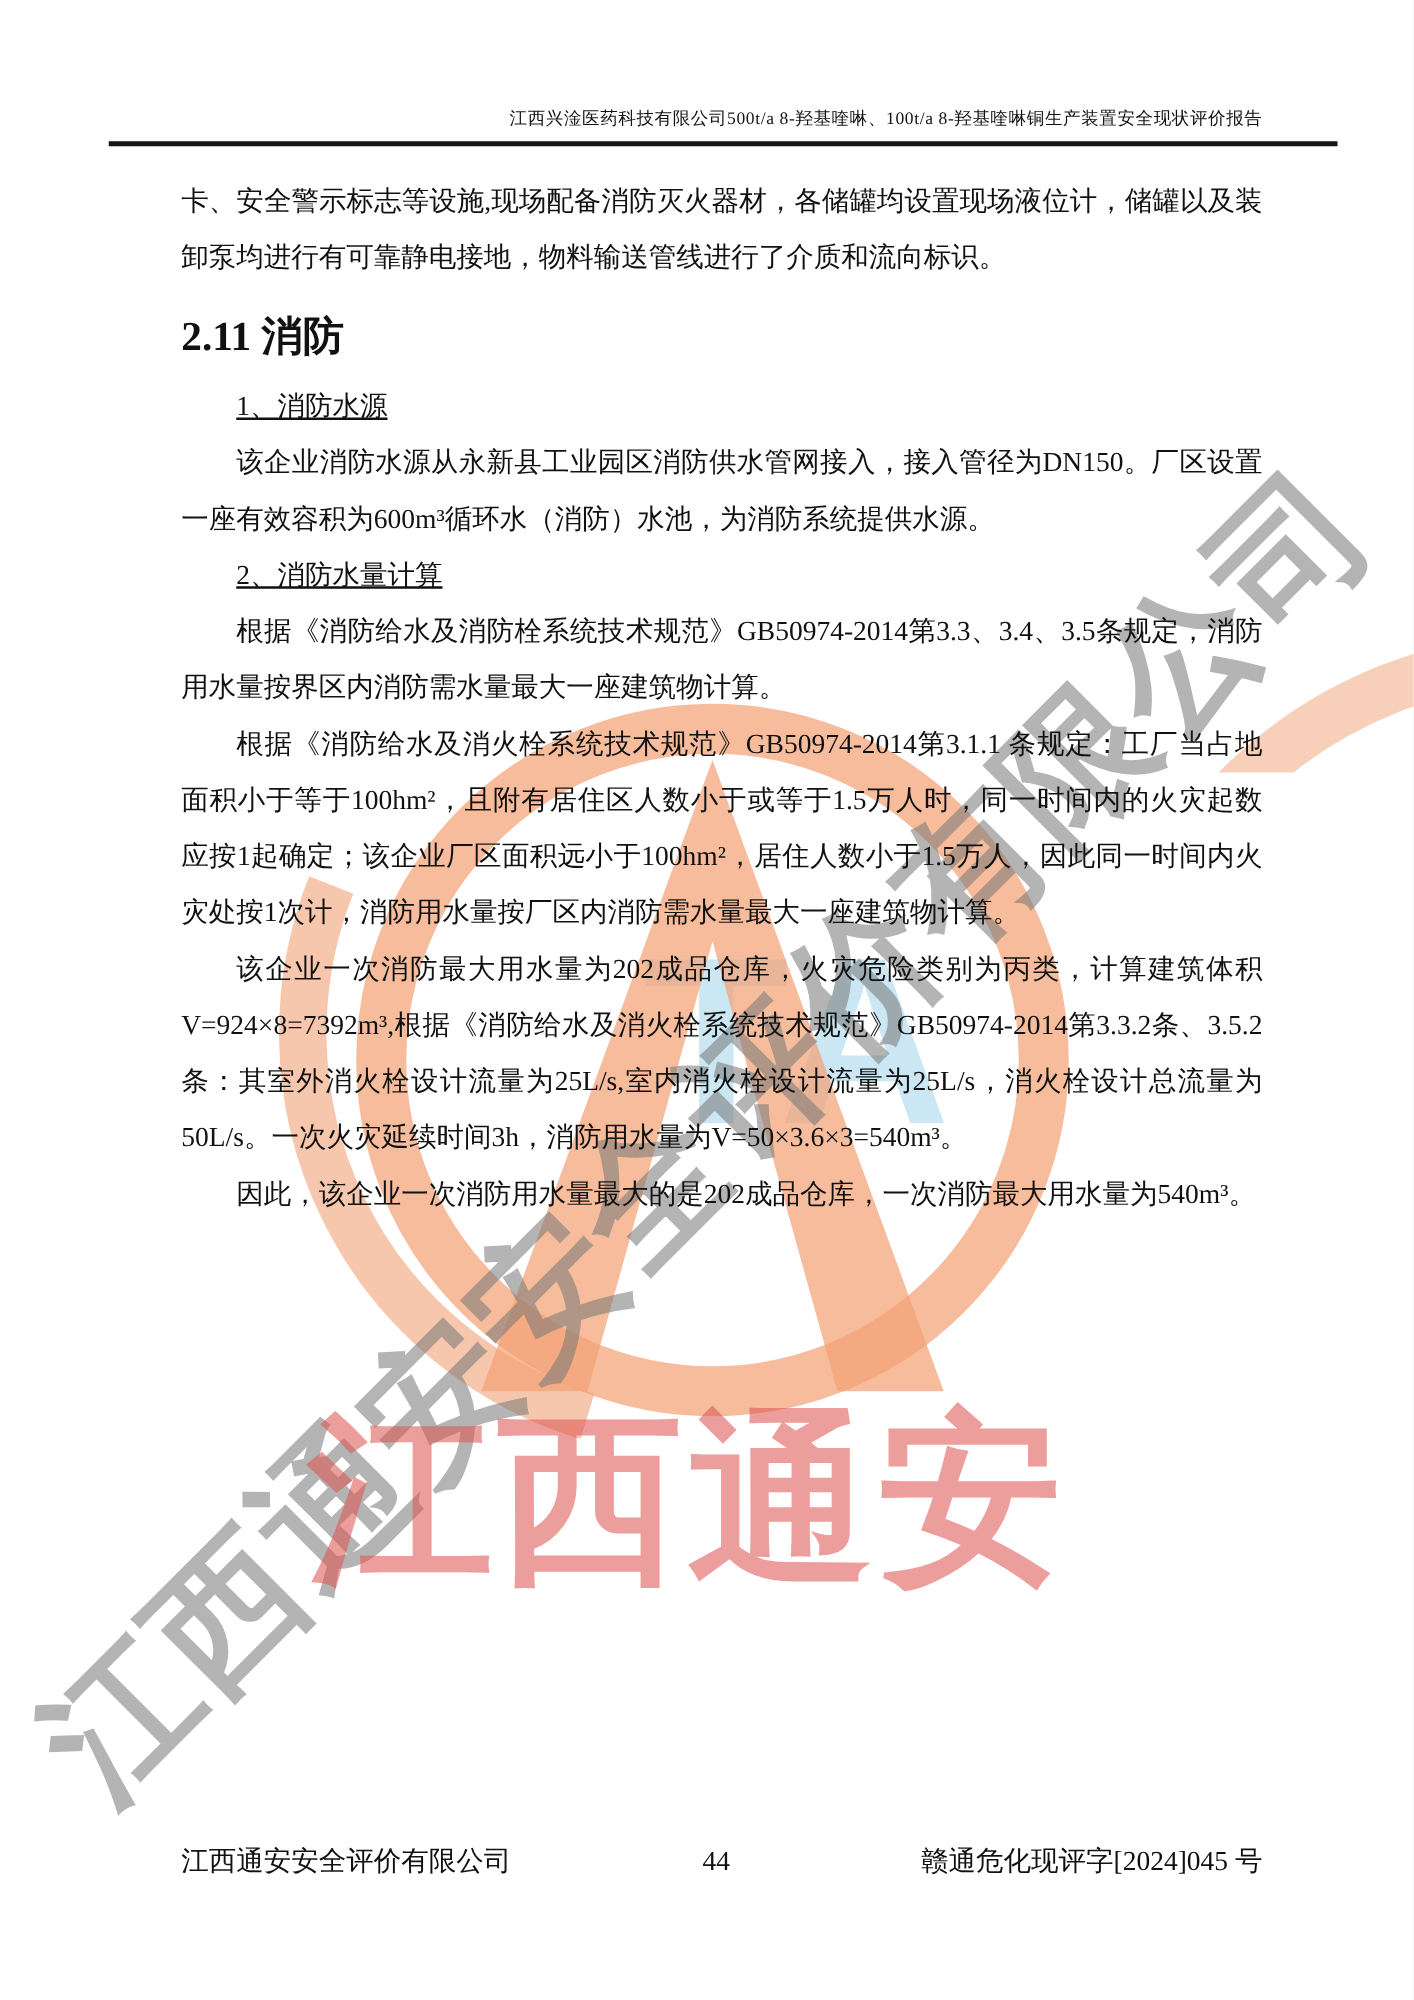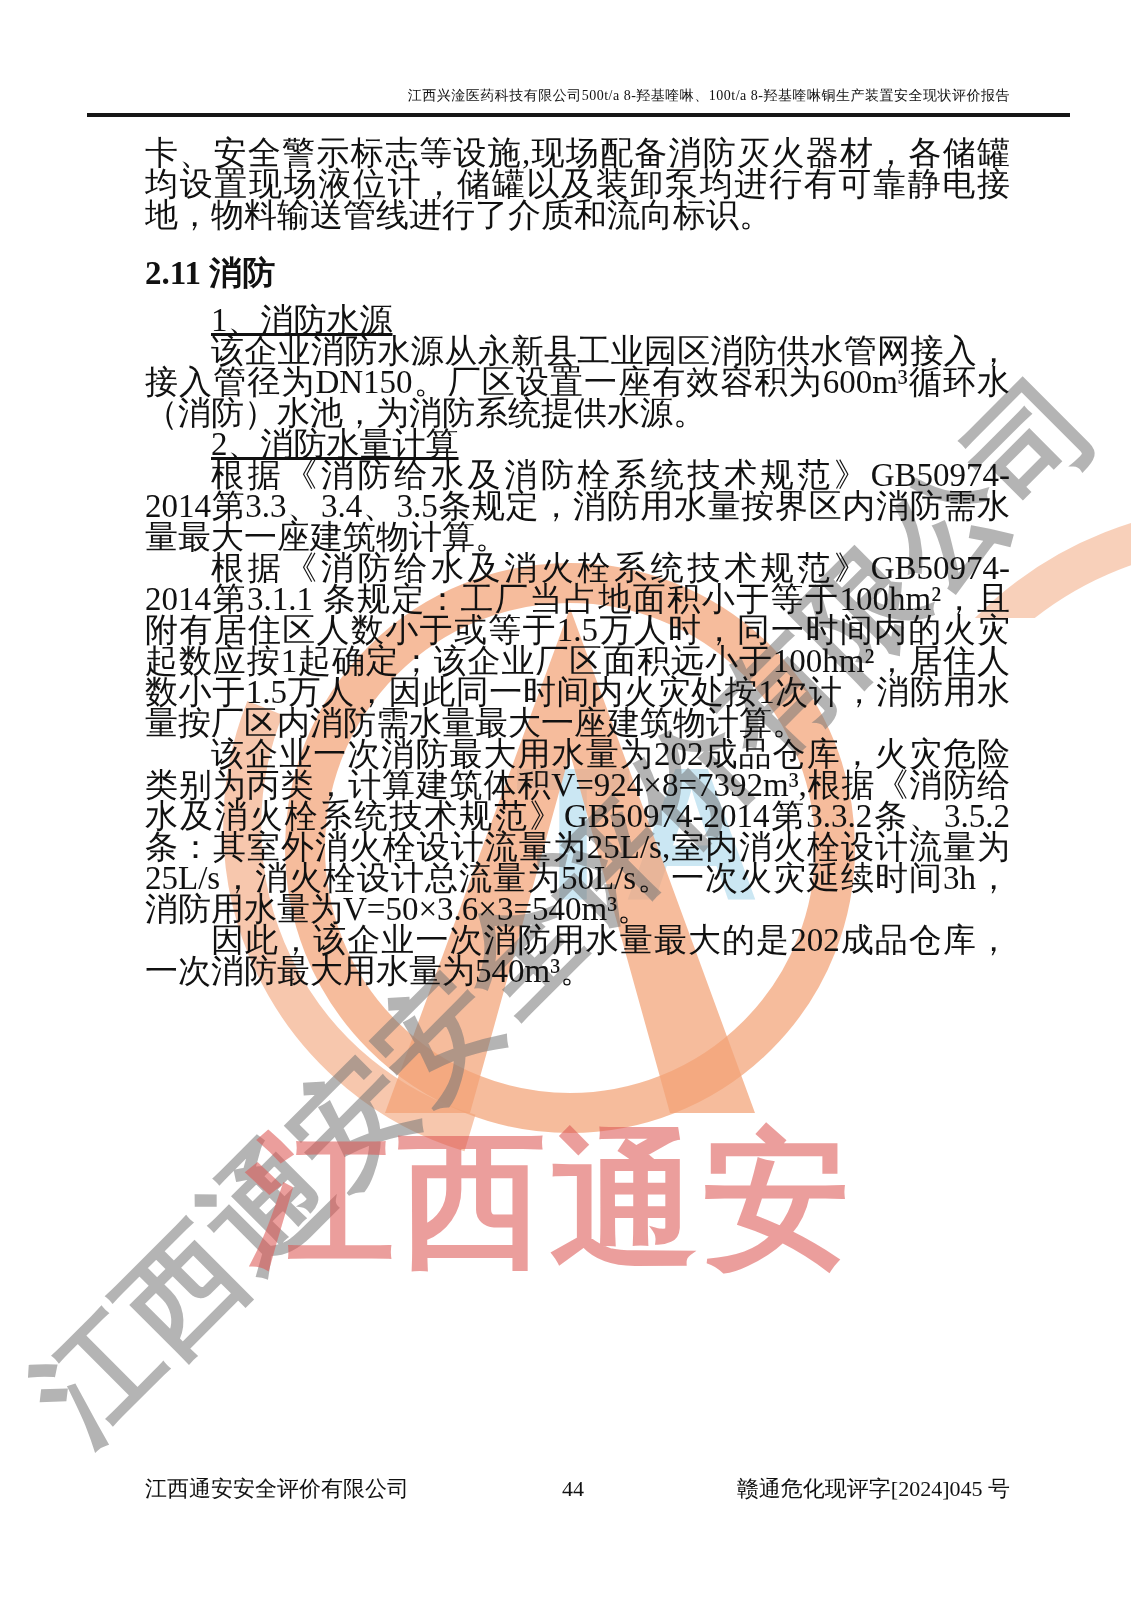--- a/index.html
+++ b/index.html
@@ -35,21 +35,21 @@
     font-family:"Liberation Sans","DejaVu Sans",sans-serif;
     font-weight:bold;font-size:148px;line-height:1;
     letter-spacing:4px;white-space:nowrap;
     color:rgba(220,88,84,0.58);
   }
   
   .content{position:relative;z-index:2;padding:84px 121px 0 145px;}
   .doc-header{font-size:14px;line-height:24px;text-align:right;letter-spacing:0.5px;}
   .doc-rule{height:0;border-top:4px solid #161616;margin:5px -60px 0 -58px;}
   p.para{
-    margin:0;font-size:33px;line-height:31px;
+    margin:0;font-size:22px;line-height:45px;
     text-align:justify;text-indent:2em;
   }
   p.para.no-indent{text-indent:0;margin-top:21px;}
   h2.section{
     margin:22px 0 12px 0;
     font-size:33px;line-height:40px;font-weight:bold;
   }
   .item-title{text-align:left;text-decoration:underline;}
   .doc-footer{
     position:absolute;left:145px;right:121px;top:1476px;z-index:2;

